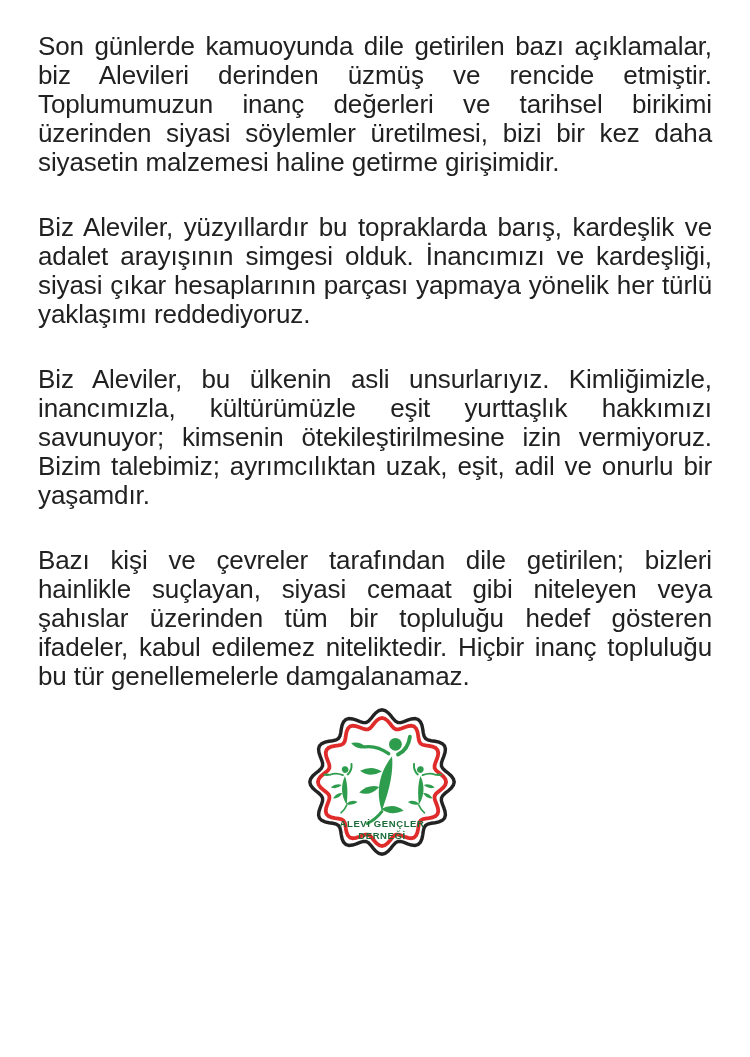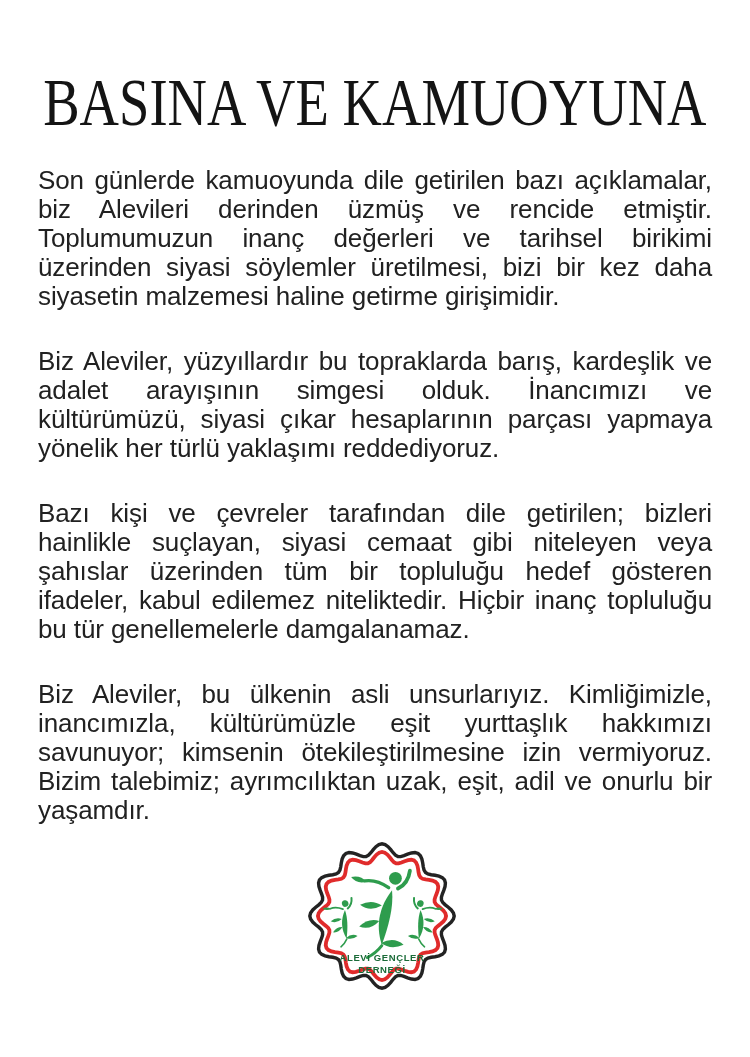--- a/index.html
+++ b/index.html
@@ -52,29 +52,26 @@
     font-size: 12.5px;
     letter-spacing: 0.8px;
     text-anchor: middle;
   }
 </style>
 </head>
 <body>
 
 <div class="page">
 
-  <h1 class="title">
-    <span class="title-inner">BASINA VE KAMUOYUNA</span>
-  </h1>
 
   <div class="content">
     <p>Son günlerde kamuoyunda dile getirilen bazı açıklamalar, biz Alevileri derinden üzmüş ve rencide etmiştir. Toplumumuzun inanç değerleri ve tarihsel birikimi üzerinden siyasi söylemler üretilmesi, bizi bir kez daha siyasetin malzemesi haline getirme girişimidir.</p>
-    <p>Biz Aleviler, yüzyıllardır bu topraklarda barış, kardeşlik ve adalet arayışının simgesi olduk. İnancımızı ve kültürümüzü, siyasi çıkar hesaplarının parçası yapmaya yönelik her türlü yaklaşımı reddediyoruz.</p>
+    <p>Biz Aleviler, yüzyıllardır bu topraklarda barış, kardeşlik ve adalet arayışının simgesi olduk. İnancımızı ve kardeşliği, siyasi çıkar hesaplarının parçası yapmaya yönelik her türlü yaklaşımı reddediyoruz.</p>
+    <p>Biz Aleviler, bu ülkenin asli unsurlarıyız. Kimliğimizle, inancımızla, kültürümüzle eşit yurttaşlık hakkımızı savunuyor; kimsenin ötekileştirilmesine izin vermiyoruz. Bizim talebimiz; ayrımcılıktan uzak, eşit, adil ve onurlu bir yaşamdır.</p>
     <p>Bazı kişi ve çevreler tarafından dile getirilen; bizleri hainlikle suçlayan, siyasi cemaat gibi niteleyen veya şahıslar üzerinden tüm bir topluluğu hedef gösteren ifadeler, kabul edilemez niteliktedir. Hiçbir inanç topluluğu bu tür genellemelerle damgalanamaz.</p>
-    <p>Biz Aleviler, bu ülkenin asli unsurlarıyız. Kimliğimizle, inancımızla, kültürümüzle eşit yurttaşlık hakkımızı savunuyor; kimsenin ötekileştirilmesine izin vermiyoruz. Bizim talebimiz; ayrımcılıktan uzak, eşit, adil ve onurlu bir yaşamdır.</p>
   </div>
 
   <div class="logo-wrap">
     <svg viewBox="0 0 200 200" width="152" height="152" aria-hidden="true">
       <defs>
         <path id="leaf" d="M0,0 Q11,-9 22,-3 Q11,5 0,0 Z"></path>
         <g id="dancer">
           <circle cx="14" cy="-38" r="7.5" fill="currentColor"></circle>
           <path d="M17,-26 Q29,-32 31,-47" stroke="currentColor" stroke-width="4.5" fill="none" stroke-linecap="round"></path>
           <path d="M6,-27 Q-8,-37 -22,-35" stroke="currentColor" stroke-width="4" fill="none" stroke-linecap="round"></path>

